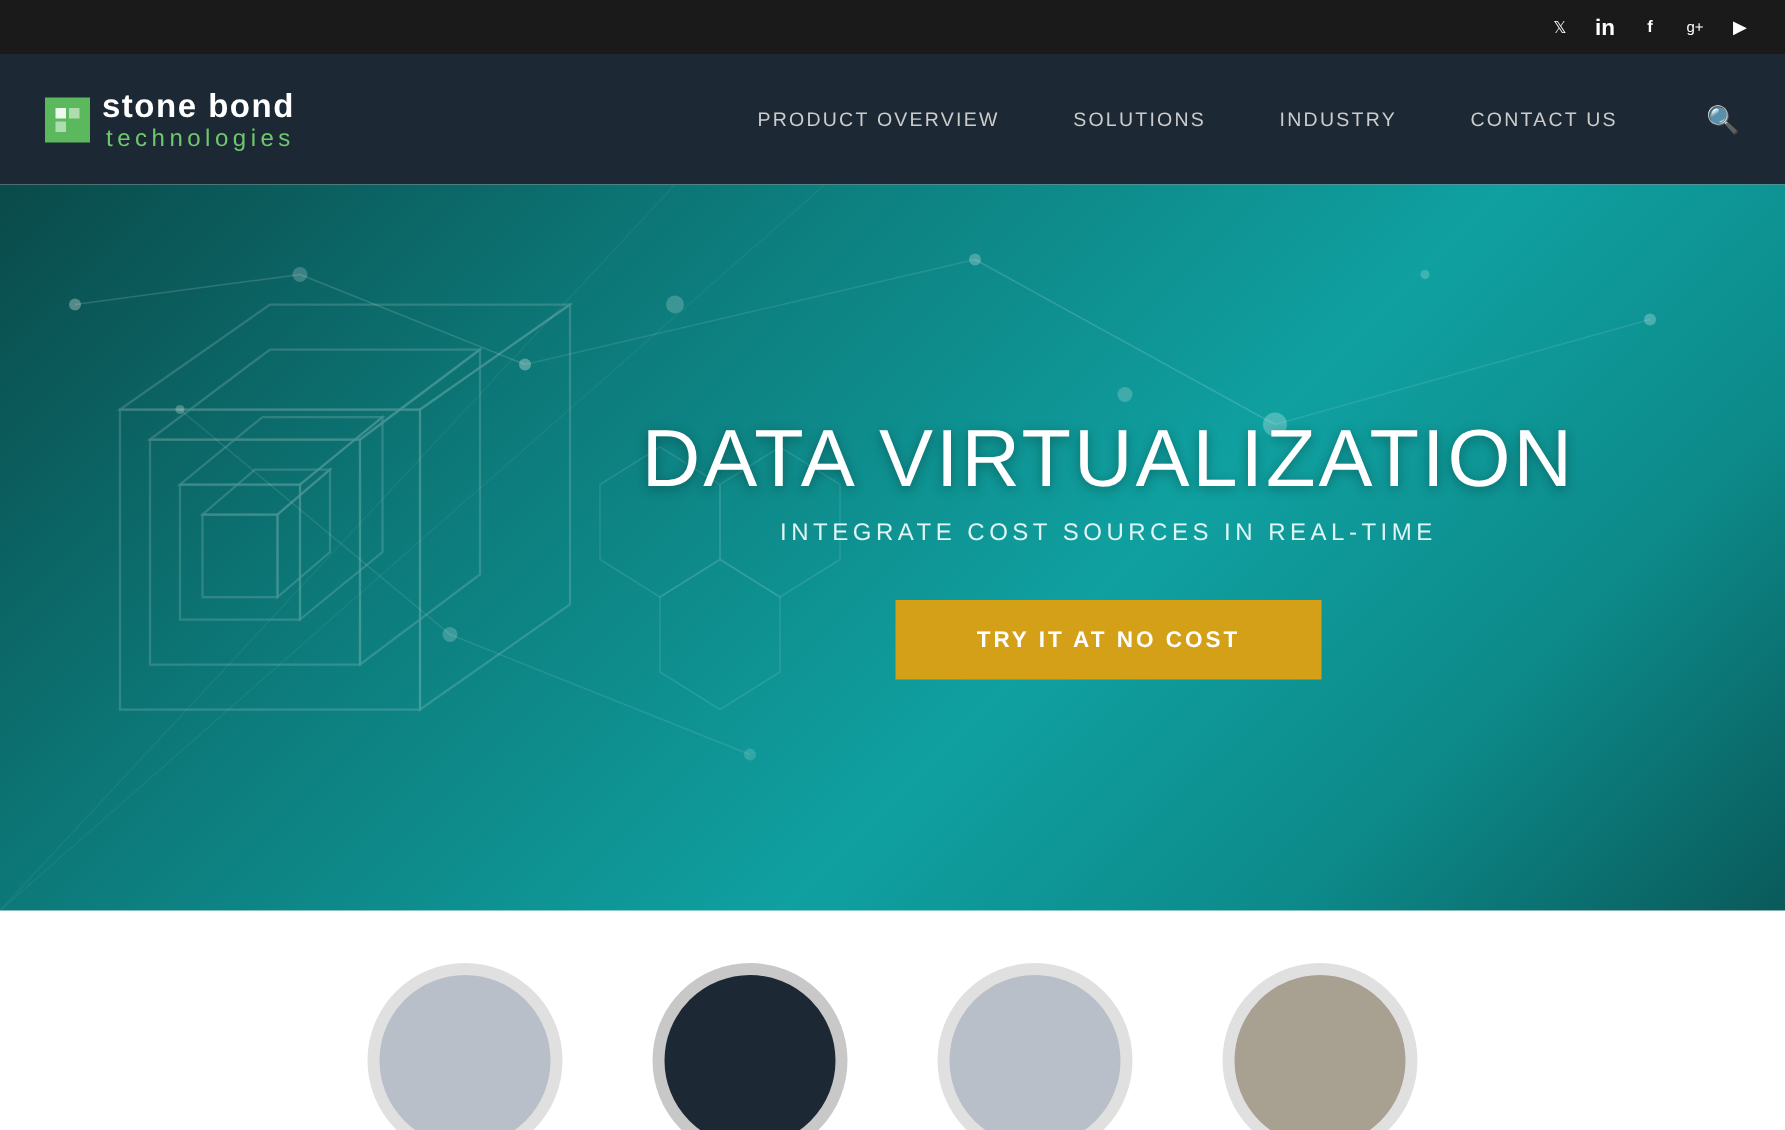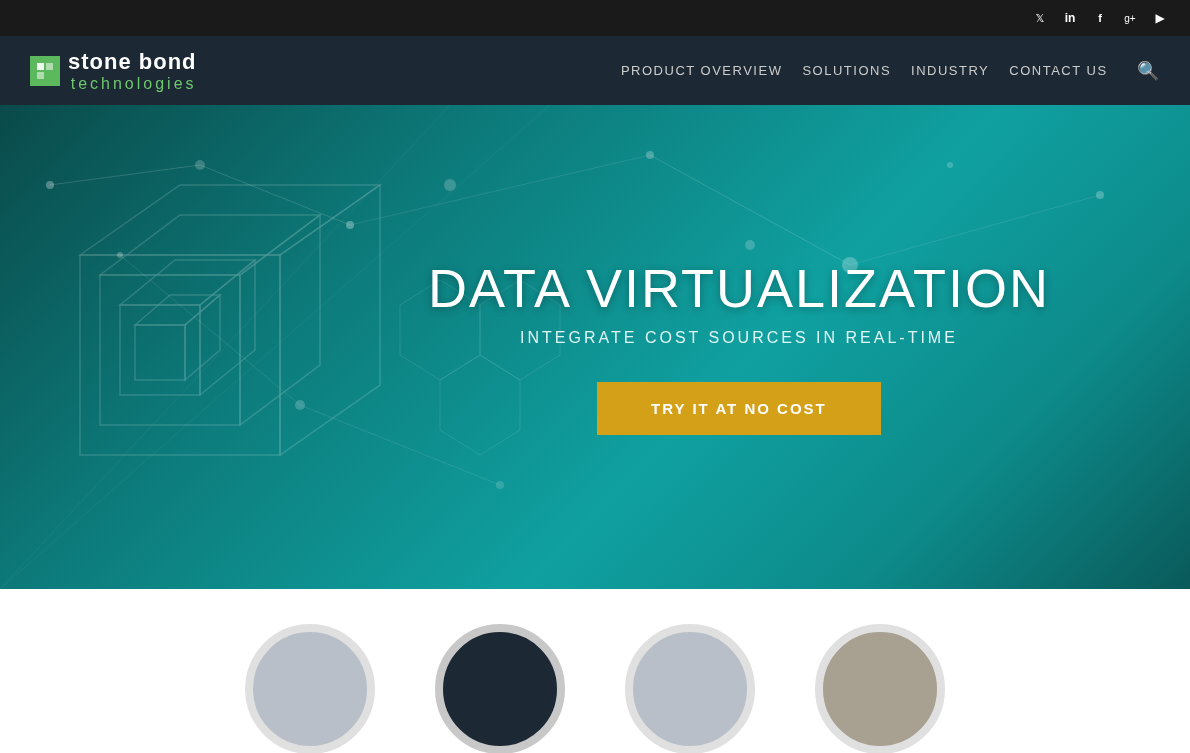--- a/index.html
+++ b/index.html
@@ -20,21 +20,21 @@
       border-radius: 50%;
       display: inline-flex; align-items: center; justify-content: center;
       color: #fff;
       font-size: 11px;
       cursor: pointer;
     }
 
     
     .navbar {
       background: #1c2833;
-      height: 69px;
+      height: 87px;
       display: flex;
       align-items: center;
       padding: 0 30px;
     }
     .logo-container {
       display: flex; align-items: center;
       margin-right: auto;
     }
     .logo-box {
       width: 30px; height: 30px;
@@ -42,21 +42,21 @@
       margin-right: 8px;
       display: flex; align-items: center; justify-content: center;
     }
     .logo-text-main {
       font-size: 22px; font-weight: bold; color: #fff; letter-spacing: 1px;
     }
     .logo-text-sub {
       font-size: 16px; color: #6ec96e; letter-spacing: 3px; display: block; text-align: right;
     }
     .nav-links {
-      display: flex; align-items: center; gap: 20px;
+      display: flex; align-items: center; gap: 49px;
     }
     .nav-link {
       color: #ccc;
       font-size: 13px;
       letter-spacing: 1.5px;
       cursor: pointer;
       text-transform: uppercase;
       font-weight: 500;
     }
     .search-icon-nav {
@@ -143,21 +143,21 @@
     }
     .circle-4 {
       background: #a8a090 !important;
     }
   </style>
 </head>
 <body>
 
 <div class="social-bar">
   <span class="social-icon">𝕏</span>
-  <span class="social-icon" style="font-weight:bold;font-size:12px;">in</span>
+  <span class="social-icon" style="font-weight:bold;font-size:15px;">in</span>
   <span class="social-icon" style="font-weight:bold;">f</span>
   <span class="social-icon" style="font-size:10px;">g+</span>
   <span class="social-icon" style="font-size:12px;">▶</span>
 </div>
 
 <nav class="navbar">
   <div class="logo-container">
     <div class="logo-box">
       <svg width="20" height="20" viewBox="0 0 20 20">
         <rect x="2" y="2" width="7" height="7" fill="#fff" opacity="0.9"></rect>

